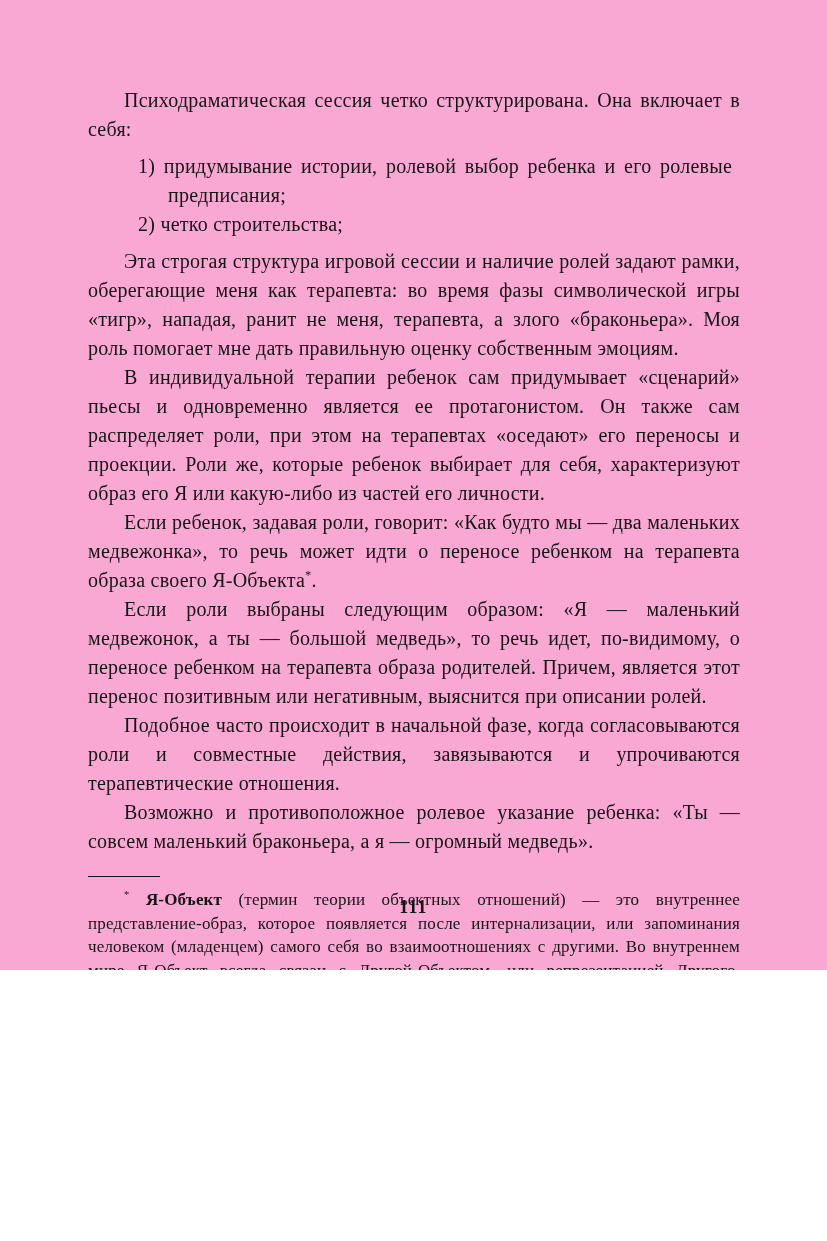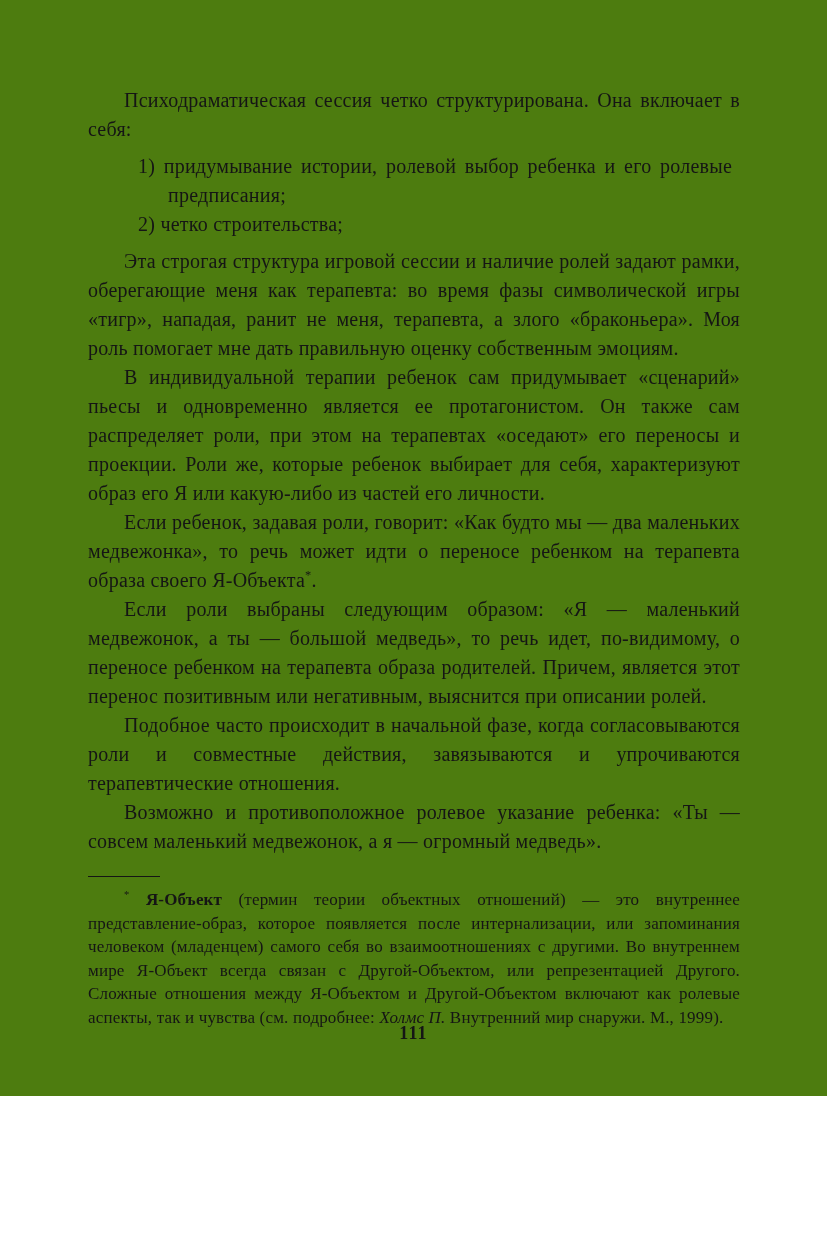--- a/index.html
+++ b/index.html
@@ -10,23 +10,23 @@
   body {
     width: 827px;
     height: 1241px;
     font-family: "Liberation Serif", serif;
     color: #151515;
   }
   .page {
     position: relative;
     box-sizing: border-box;
     width: 827px;
-    height: 1096px;
+    height: 970px;
     padding: 86px 87px 0 88px;
-    background: #4d7c0f;
+    background: #f9a8d4;
     overflow: hidden;
   }
   .body-text {
     font-size: 20px;
     line-height: 29px;
     text-align: justify;
     letter-spacing: 0.012em;
   }
   .para {
     margin: 0;
@@ -97,21 +97,21 @@
     <p class="para">Эта строгая структура игровой сессии и наличие ролей задают рамки, оберегающие меня как терапевта: во время фазы символической игры «тигр», нападая, ранит не меня, терапевта, а злого «браконьера». Моя роль помогает мне дать правильную оценку собственным эмоциям.</p>
 
     <p class="para">В индивидуальной терапии ребенок сам придумывает «сценарий» пьесы и одновременно является ее протагонистом. Он также сам распределяет роли, при этом на терапевтах «оседают» его переносы и проекции. Роли же, которые ребенок выбирает для себя, характеризуют образ его Я или какую-либо из частей его личности.</p>
 
     <p class="para"><span>Если ребенок, задавая роли, говорит: «Как будто мы — два маленьких медвежонка», то речь может идти о переносе ребенком на терапевта образа своего Я-Объекта</span><sup>*</sup><span>.</span></p>
 
     <p class="para">Если роли выбраны следующим образом: «Я — маленький медвежонок, а ты — большой медведь», то речь идет, по-видимому, о переносе ребенком на терапевта образа родителей. Причем, является этот перенос позитивным или негативным, выяснится при описании ролей.</p>
 
     <p class="para">Подобное часто происходит в начальной фазе, когда согласовываются роли и совместные действия, завязываются и упрочиваются терапевтические отношения.</p>
 
-    <p class="para">Возможно и противоположное ролевое указание ребенка: «Ты — совсем маленький медвежонок, а я — огромный медведь».</p>
+    <p class="para">Возможно и противоположное ролевое указание ребенка: «Ты — совсем маленький браконьера, а я — огромный медведь».</p>
 
   </div>
 
   <div class="footnote">
     <div class="footnote-rule"></div>
     <p class="footnote-text"><sup>*</sup> <b>Я-Объект</b><span> (термин теории объектных отношений) — это внутреннее представление-образ, которое появляется после интернализации, или запоминания человеком (младенцем) самого себя во взаимоотношениях с другими. Во внутреннем мире Я-Объект всегда связан с Другой-Объектом, или репрезентацией Другого. Сложные отношения между Я-Объектом и Другой-Объектом включают как ролевые аспекты, так и чувства (см. подробнее: </span><i>Холмс П.</i><span> Внутренний мир снаружи. М., 1999).</span></p>
   </div>
 
   <div class="page-number">111</div>
 

